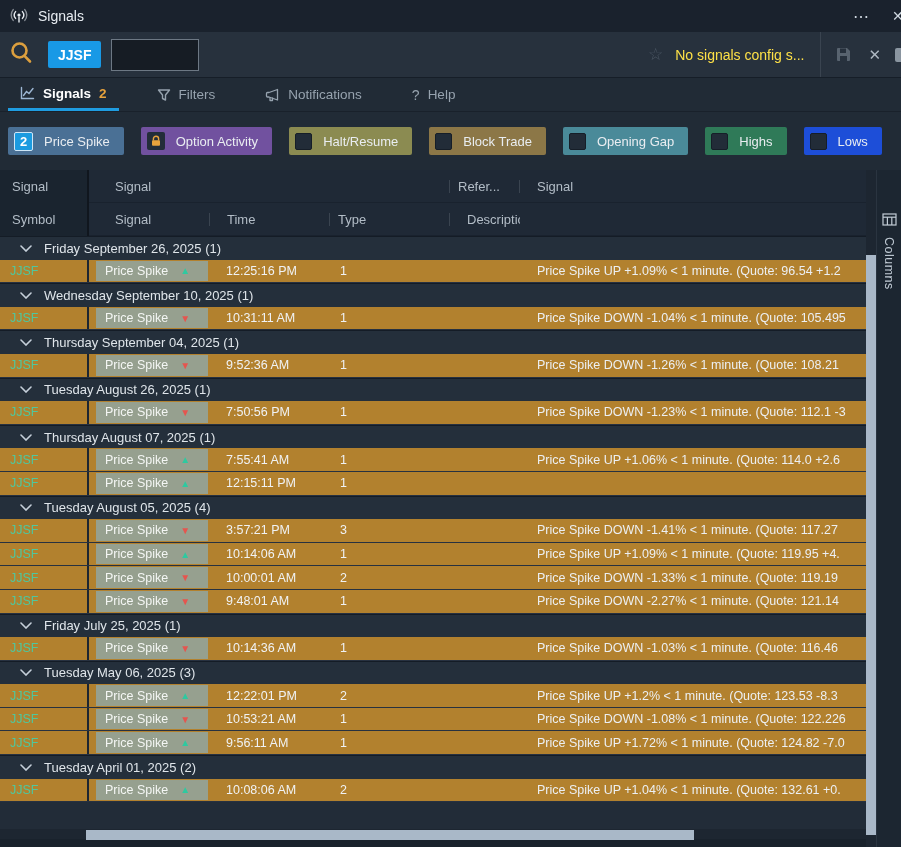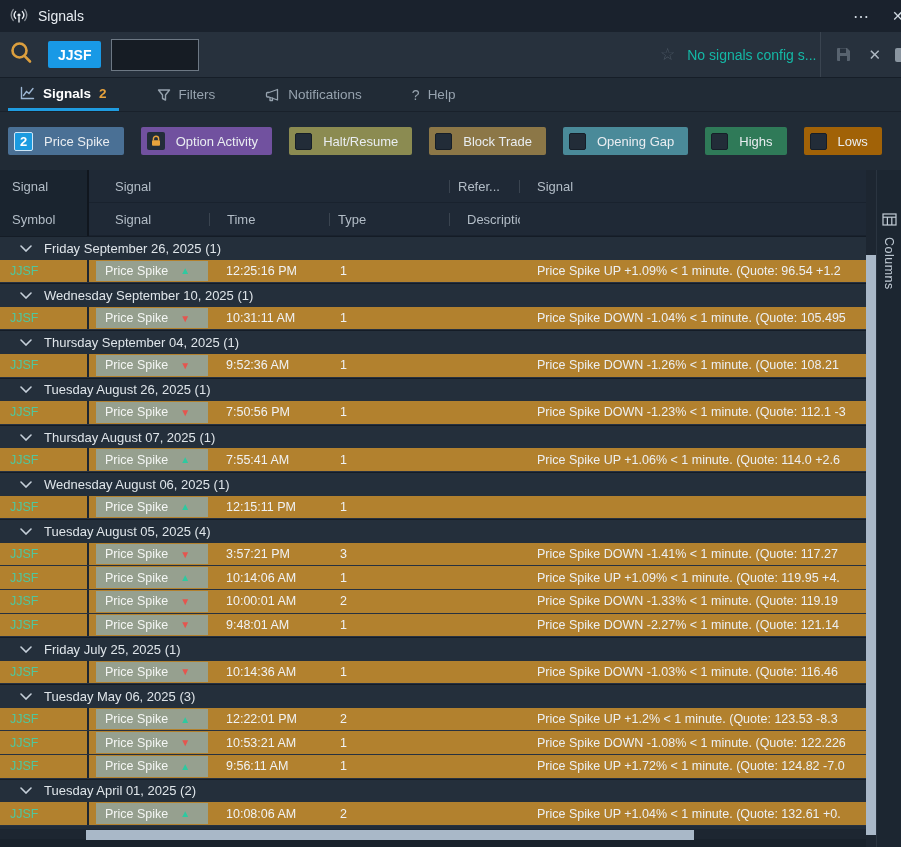--- a/index.html
+++ b/index.html
@@ -14,21 +14,21 @@
   .more { color:#cfd8e0; font-size:16px; letter-spacing:1px; margin-right:22px; cursor:default; }
   .winclose { color:#cfd8e0; font-size:14px; width:18px; margin-right:-9px; }
 
   
   .searchrow { height:46px; background:#27313d; border-bottom:1px solid #161e28; display:flex; align-items:center; position:relative; }
   .mag { margin-left:8px; }
   .symbadge { margin-left:14px; background:#1899e6; color:#fff; font-weight:bold; font-size:14px; height:27px; min-width:53px; display:flex; align-items:center; justify-content:center; border-radius:2px; padding:0 10px; }
   .searchinput { margin-left:10px; width:88px; height:32px; background:#161c24; border:1px solid #6d7884; color:#dfe5ea; font-size:13px; padding:0 6px; outline:none; }
   .sr-right { position:absolute; right:0; top:0; height:45px; display:flex; align-items:center; }
   .star { color:#4b5663; font-size:17px; margin-right:12px; }
-  .cfgtext { color:#14b8a6; font-size:14px; margin-right:4px; }
+  .cfgtext { color:#fde047; font-size:14px; margin-right:16px; }
   .sr-divider { width:1px; height:45px; background:#3a4450; margin-right:14px; }
   .saveicon { margin-right:16px; display:flex; }
   .xicon { color:#aeb8c2; font-size:15px; margin-right:14px; }
   .clipicon { width:8px; height:14px; background:#8a95a0; border-radius:2px 0 0 2px; margin-right:-2px; }
 
   
   .tabbar { height:34px; background:#212b36; display:flex; align-items:stretch; border-bottom:1px solid #19212b; }
   .tab { display:flex; align-items:center; gap:8px; padding:0 12px; font-size:13.5px; color:#97a3af; cursor:default; }
   .tab.first { margin-left:8px; }
   .tab.active { border-bottom:3px solid #1f9ce0; color:#fff; font-weight:bold; }
@@ -195,21 +195,21 @@
       <span>Block Trade</span>
     </div>
     <div class="chip" style="background: rgb(74, 138, 153);">
       <span class="cbox"></span>
       <span>Opening Gap</span>
     </div>
     <div class="chip" style="background: rgb(47, 122, 88);">
       <span class="cbox"></span>
       <span>Highs</span>
     </div>
-    <div class="chip" style="background: #a16207;">
+    <div class="chip" style="background: #1d4ed8;">
       <span class="cbox"></span>
       <span>Lows</span>
     </div>
   </div>
 
   <div class="content">
     <div class="gridarea">
       <div class="thead">
         <div class="hrow groups">
           <div class="hcell first">Signal</div>
@@ -334,28 +334,20 @@
         <span>Price Spike</span>
         <span class="arrow up">▲</span>
       </div>
     </div>
     <div class="cell time">7:55:41 AM</div>
     <div class="cell sess">1</div>
     <div class="cell type"></div>
     <div class="cell desc">Price Spike UP +1.06% &lt; 1 minute. (Quote: 114.0 +2.6</div>
   </div>
 
-  <div class="grow">
-    <span class="gchev">
-      <svg width="12" height="7" viewBox="0 0 12 7" fill="none" stroke="#c6d0da" stroke-width="1.6" stroke-linecap="round">
-        <path d="M1,1 L6,6 L11,1"></path>
-      </svg>
-    </span>
-    <span class="glabel">Wednesday August 06, 2025 (1)</span>
-  </div>
 
   <div class="trow">
     <div class="cell sym">JJSF</div>
     <div class="cell sigc">
       <div class="sigbox">
         <span>Price Spike</span>
         <span class="arrow up">▲</span>
       </div>
     </div>
     <div class="cell time">12:15:11 PM</div>

